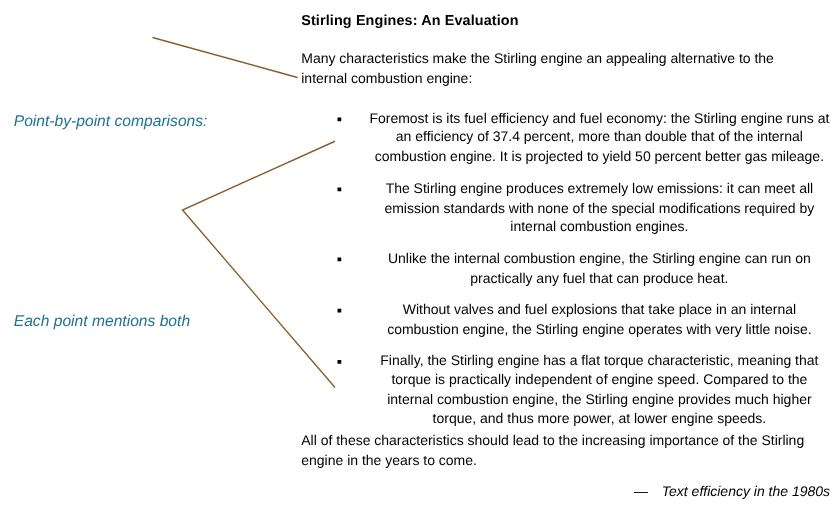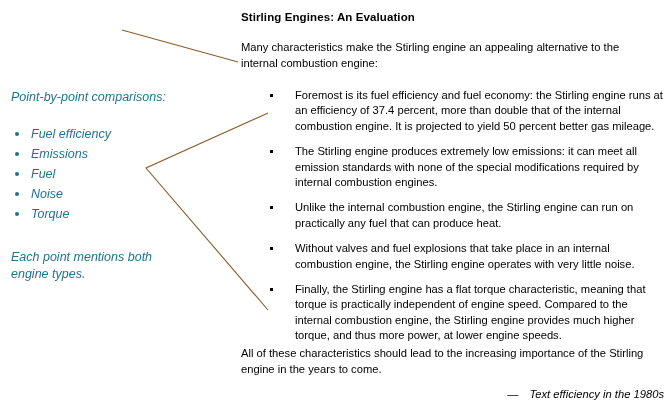--- a/index.html
+++ b/index.html
@@ -128,20 +128,21 @@
   }
 
   #doc-bullets {
     position: absolute;
     left: 0;
     top: 88px;
     width: 423px;
     margin: 0;
     padding: 0;
     list-style: none;
+    text-align: center;
   }
   #doc-bullets li {
     position: relative;
     padding-left: 54px;
     padding-right: 0;
     width: 369px;
     font-size: 11.2px;
     line-height: 15.4px;
     margin-bottom: 10px;
     color: #000000;
@@ -189,46 +190,23 @@
   <svg id="connectors" viewBox="0 0 664 417" width="664" height="417">
     <polyline fill="none" stroke="#8a5a2b" stroke-width="1.1" points="122,30 238,62"></polyline>
     <polyline fill="none" stroke="#8a5a2b" stroke-width="1.1" points="268,113 146,168 268,310"></polyline>
   </svg>
 
   <div id="annotations">
 
 
     <div class="ann-head" id="ann-pbp">Point-by-point comparisons:</div>
 
-    <ul id="ann-bullets">
-      <li>
-        <span class="dot"></span>
-        <span>Fuel efficiency</span>
-      </li>
-      <li>
-        <span class="dot"></span>
-        <span>Emissions</span>
-      </li>
-      <li>
-        <span class="dot"></span>
-        <span>Fuel</span>
-      </li>
-      <li>
-        <span class="dot"></span>
-        <span>Noise</span>
-      </li>
-      <li>
-        <span class="dot"></span>
-        <span>Torque</span>
-      </li>
-    </ul>
 
     <div id="ann-both">
       <span class="l1">Each point mentions both</span>
-      <span class="l2">engine types.</span>
     </div>
 
   </div>
 
   <div id="document">
 
     <div id="doc-title">Stirling Engines: An Evaluation</div>
 
     <div id="doc-intro">Many characteristics make the Stirling engine an appealing alternative to the internal combustion engine:</div>
 

